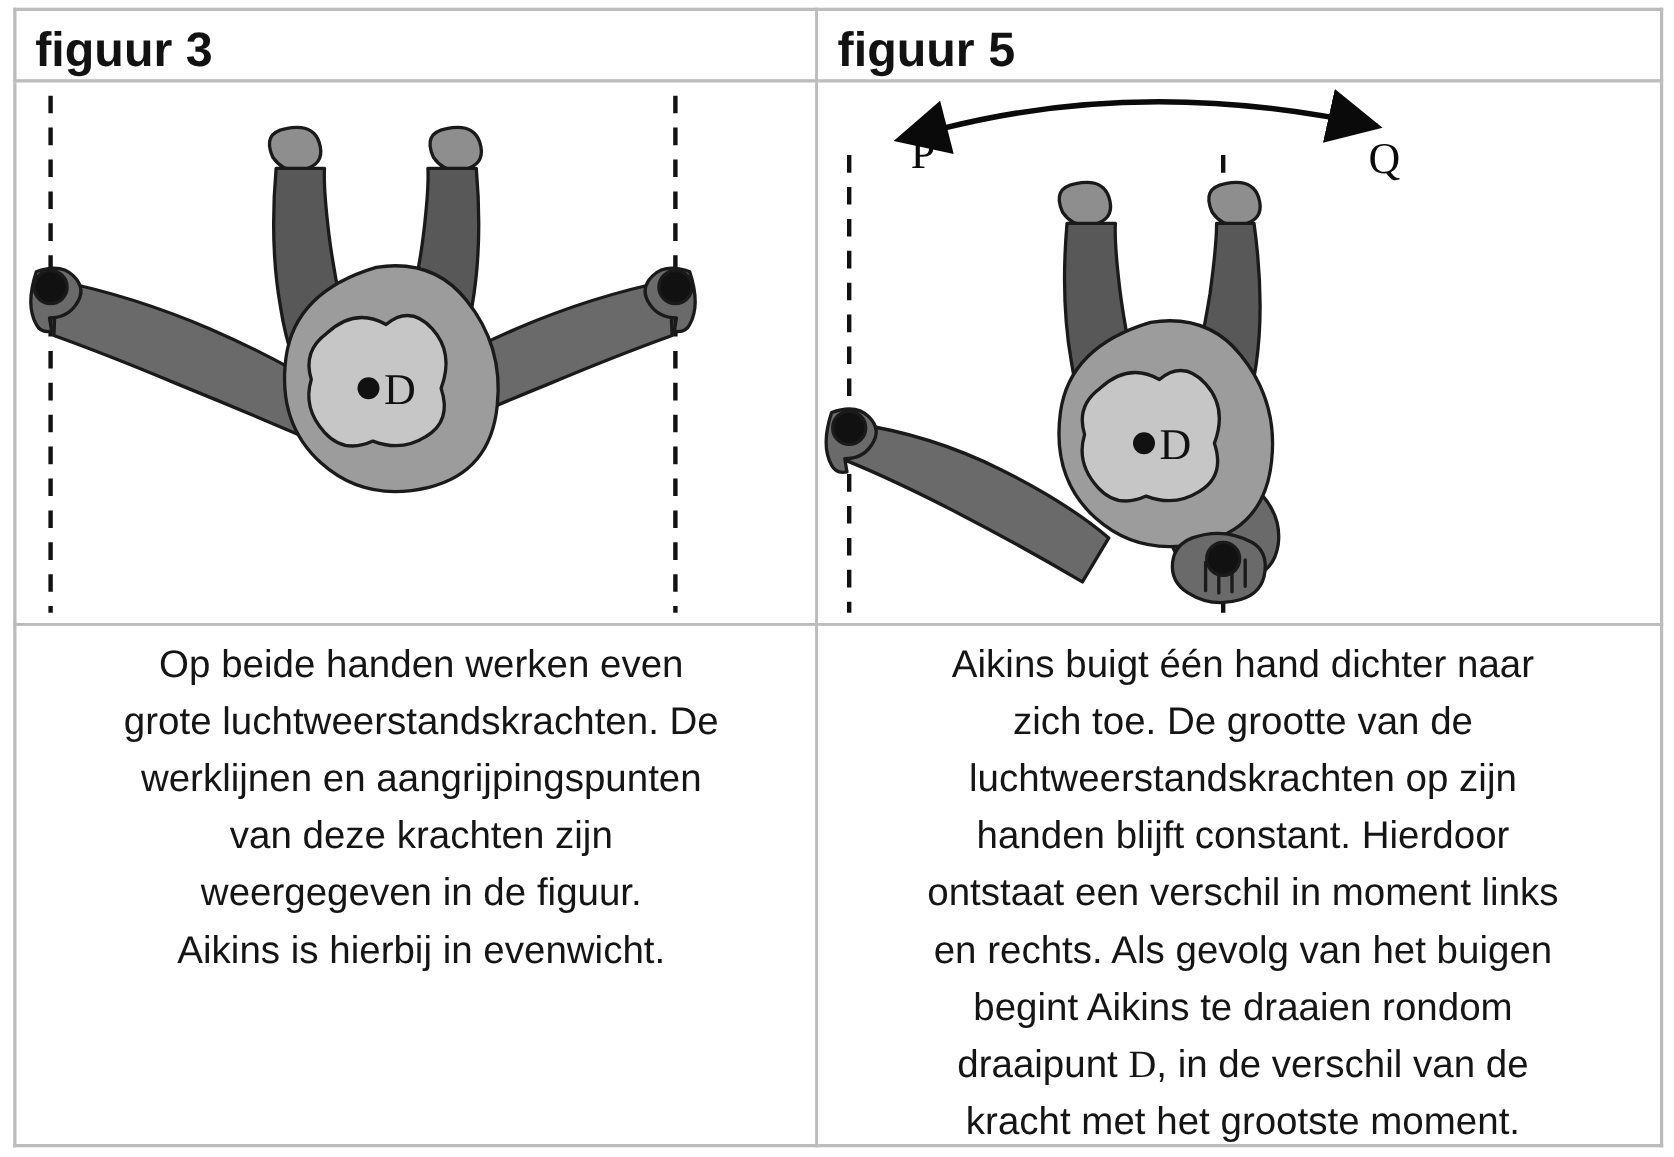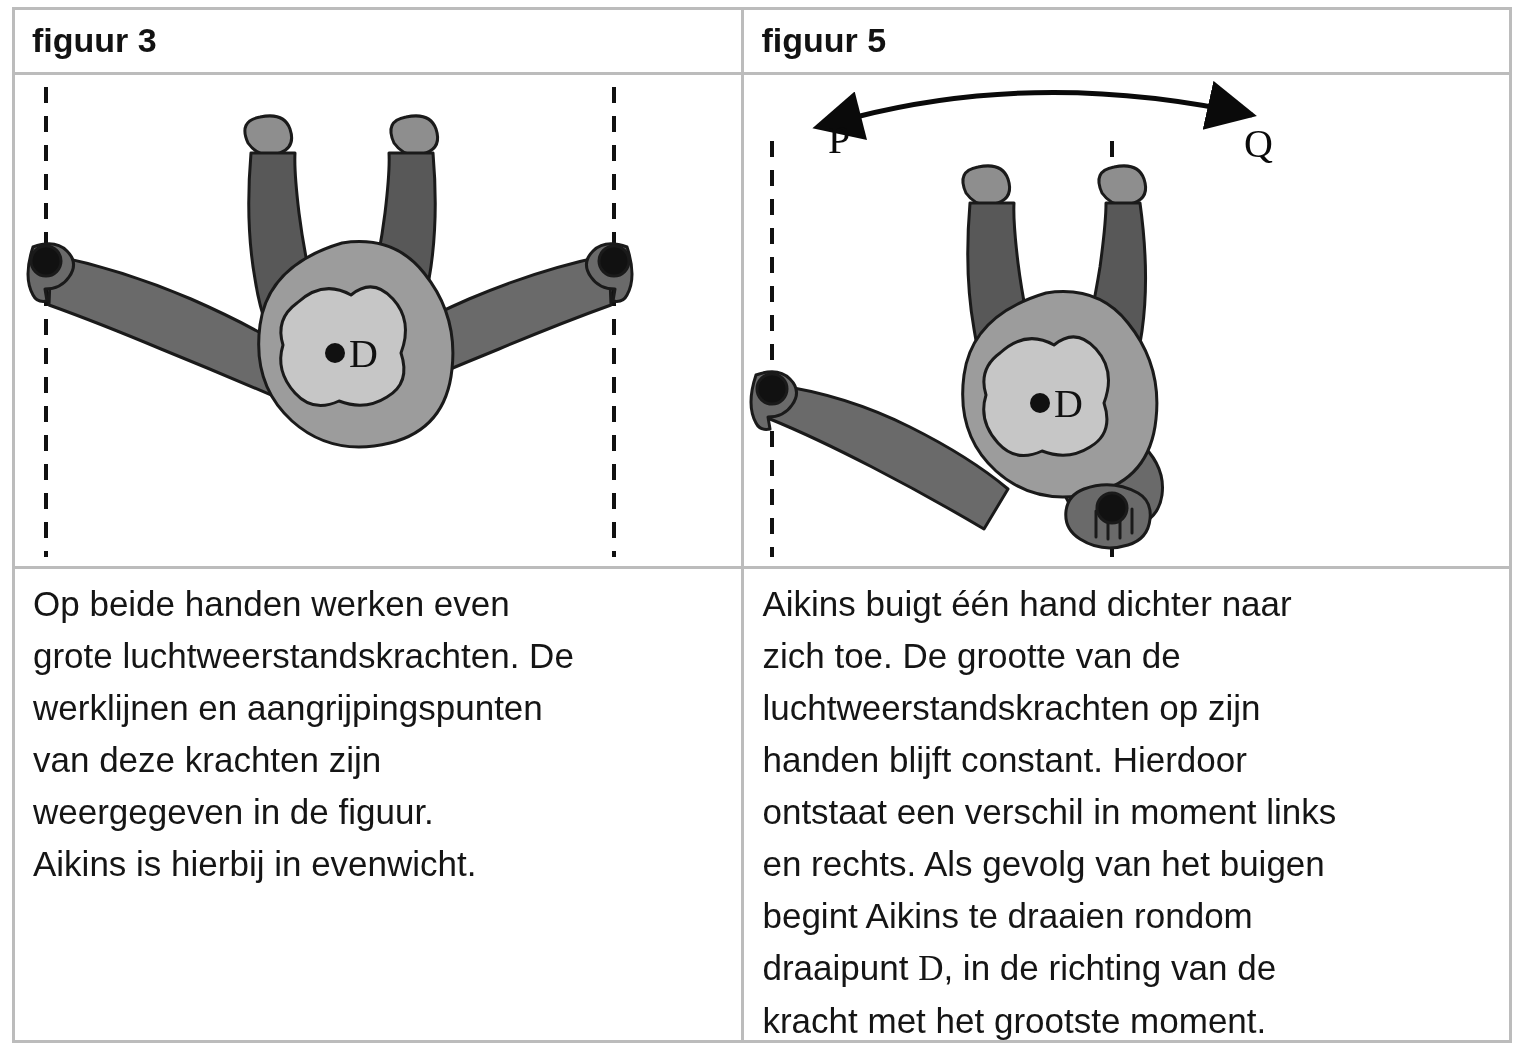--- a/index.html
+++ b/index.html
@@ -47,39 +47,40 @@
   .row-text td { height: 470px; }
 
   
   .head-cell {
     position: relative;
   }
   .head-label {
     position: absolute;
     left: 17px;
     top: 11px;
-    font-size: 34px;
+    font-size: 44px;
     font-weight: bold;
     color: #121212;
     letter-spacing: 0px;
     white-space: nowrap;
   }
 
   
   .fig-cell {
     position: relative;
     overflow: hidden;
   }
   .fig-svg {
     display: block;
   }
 
   
   .text-cell {
     position: relative;
+    text-align: center;
   }
   .para {
     position: absolute;
     left: 18px;
     top: 9px;
     width: 700px;
     font-size: 35px;
     line-height: 52px;
     color: #151515;
     white-space: pre-line;
@@ -221,21 +222,21 @@
 Aikins is hierbij in evenwicht.</div>
         </td>
         <td class="text-cell">
           <div class="para right"><span>Aikins buigt één hand dichter naar
 zich toe. De grootte van de
 luchtweerstandskrachten op zijn
 handen blijft constant. Hierdoor
 ontstaat een verschil in moment links
 en rechts. Als gevolg van het buigen
 begint Aikins te draaien rondom
-draaipunt </span><span class="serif-d">D</span><span>, in de richting van de
+draaipunt </span><span class="serif-d">D</span><span>, in de verschil van de
 kracht met het grootste moment.</span></div>
         </td>
       </tr>
 
     </tbody>
   </table>
 
 </div>
 
 </body></html>

